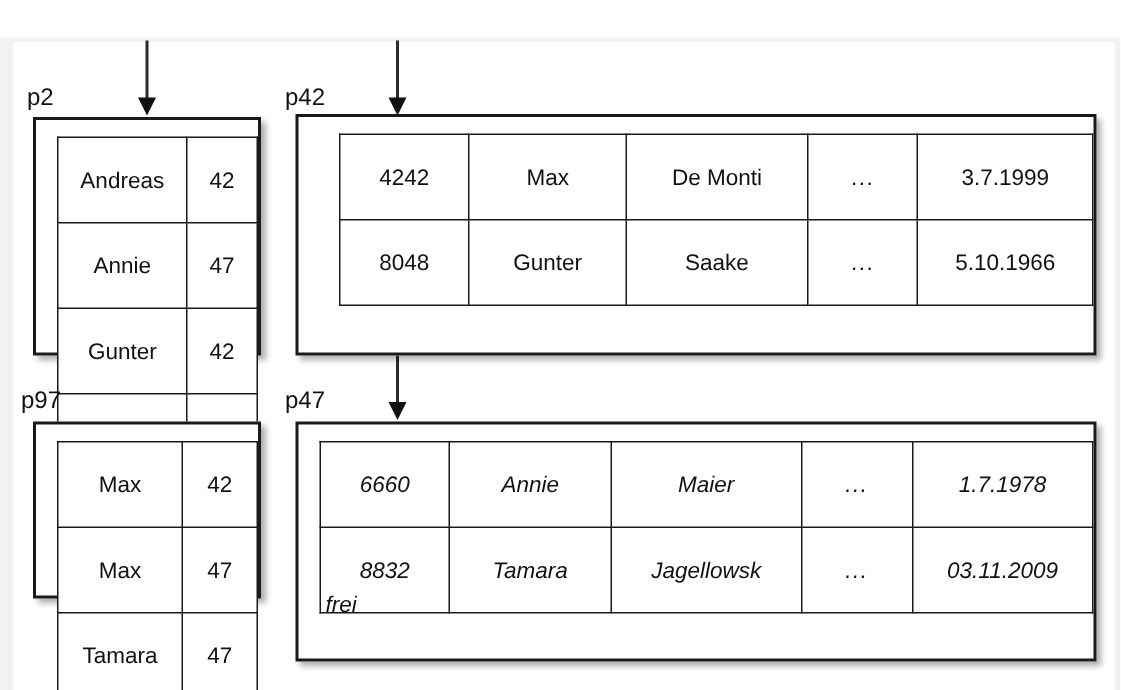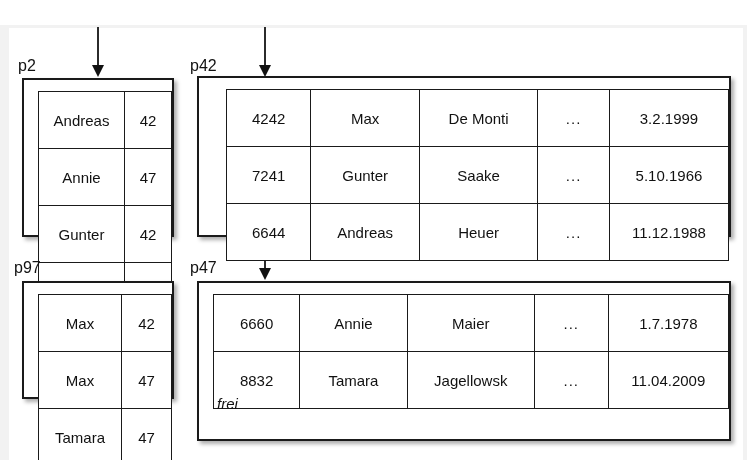--- a/index.html
+++ b/index.html
@@ -167,36 +167,29 @@
   <div class="page-label" style="left:190px; top:32px;">p42</div>
 
   <div class="page-box" style="left:197px; top:51px; width:534px; height:161px;">
     <table class="grid dat" style="left:27px; top:11px;">
       <tbody>
         <tr>
           <td class="c0">4242</td>
           <td class="c1">Max</td>
           <td class="c2">De Monti</td>
           <td class="c3">...</td>
-          <td class="c4">3.2.1999</td>
-        </tr>
-        <tr>
-          <td class="c0">7241</td>
+          <td class="c4">3.7.1999</td>
+        </tr>
+        <tr>
+          <td class="c0">8048</td>
           <td class="c1">Gunter</td>
           <td class="c2">Saake</td>
           <td class="c3">...</td>
           <td class="c4">5.10.1966</td>
         </tr>
-        <tr>
-          <td class="c0">6644</td>
-          <td class="c1">Andreas</td>
-          <td class="c2">Heuer</td>
-          <td class="c3">...</td>
-          <td class="c4">11.12.1988</td>
-        </tr>
       </tbody>
     </table>
   </div>
 
   <div class="page-label" style="left:14px; top:234px;">p97</div>
 
   <div class="page-box" style="left:22px; top:256px; width:152px; height:118px;">
     <table class="grid idx" style="left:14px; top:11px;">
       <tbody>
         <tr>
@@ -211,34 +204,34 @@
           <td class="k">Tamara</td>
           <td class="v">47</td>
         </tr>
       </tbody>
     </table>
   </div>
 
   <div class="page-label" style="left:190px; top:234px;">p47</div>
 
   <div class="page-box" style="left:197px; top:256px; width:534px; height:160px;">
-    <table class="grid dat" style="left:14px; top:11px;">
+    <table class="grid dat" style="left:14px; top:11px;font-style:italic;">
       <tbody>
         <tr>
           <td class="c0">6660</td>
           <td class="c1">Annie</td>
           <td class="c2">Maier</td>
           <td class="c3">...</td>
           <td class="c4">1.7.1978</td>
         </tr>
         <tr>
           <td class="c0">8832</td>
           <td class="c1">Tamara</td>
           <td class="c2">Jagellowsk</td>
           <td class="c3">...</td>
-          <td class="c4">11.04.2009</td>
+          <td class="c4">03.11.2009</td>
         </tr>
       </tbody>
     </table>
     <div class="free-label" style="left:18px; top:112px;text-align:center;">frei</div>
   </div>
 
 </div>
 
 </body></html>

